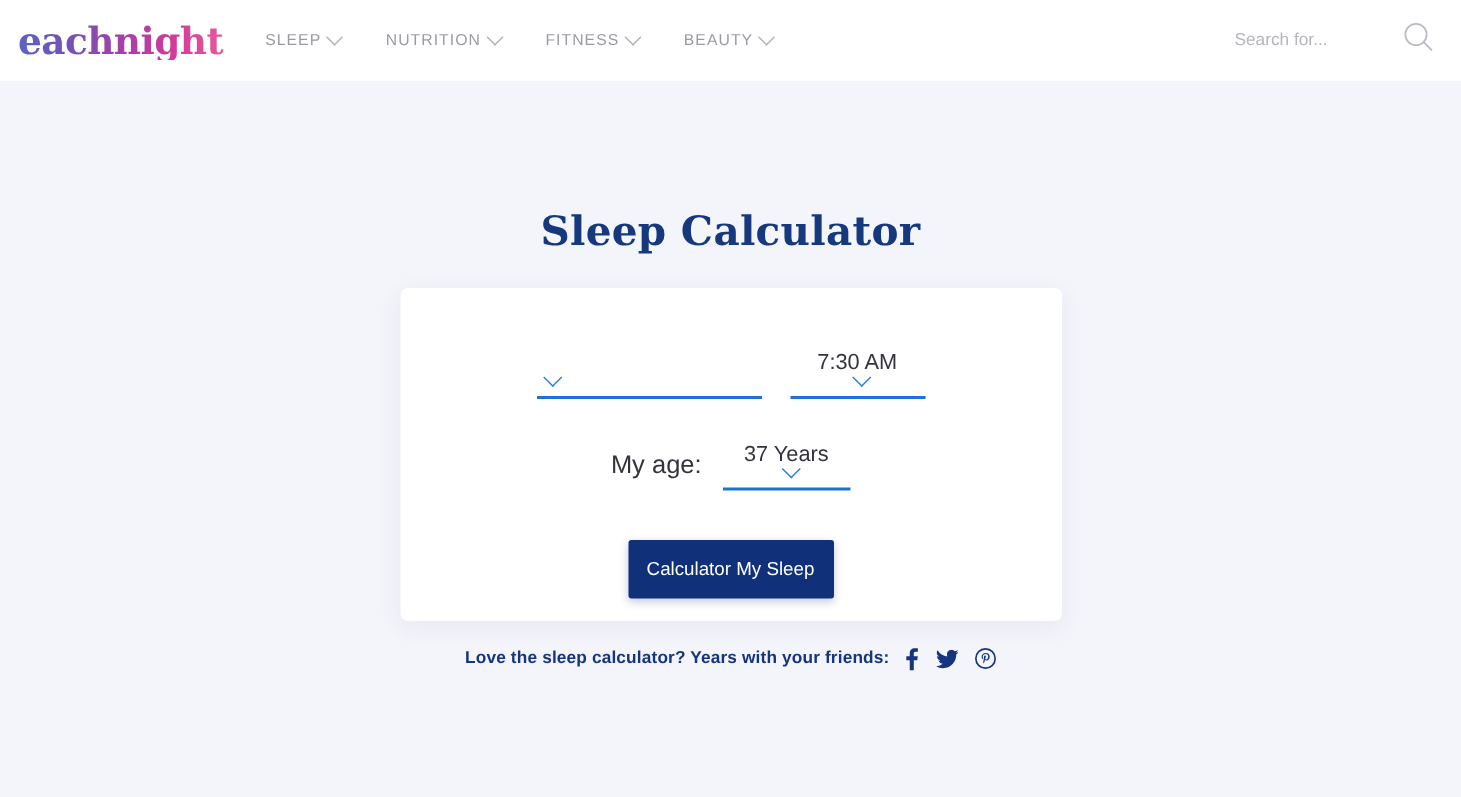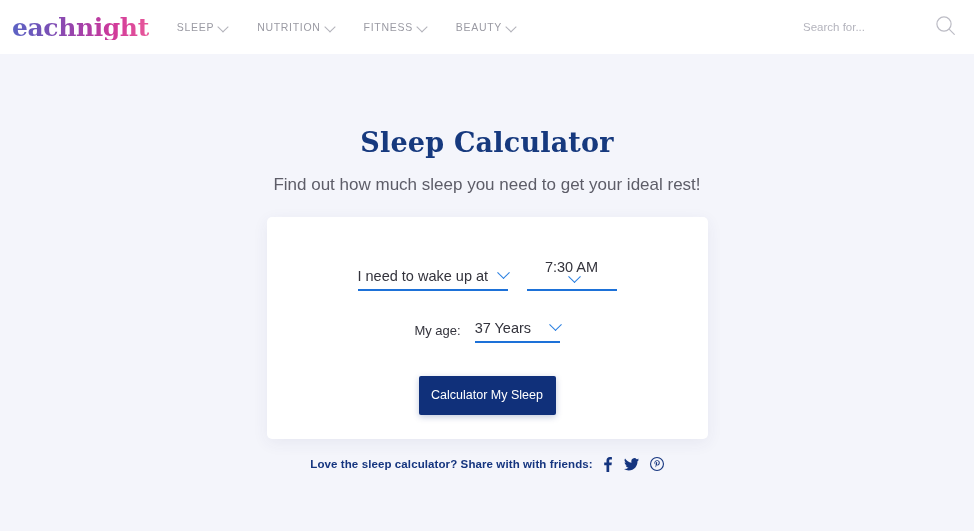--- a/index.html
+++ b/index.html
@@ -38,42 +38,41 @@
     margin-right: 28px;
     user-select: none;
   }
   .nav {
     display: flex;
     align-items: center;
     gap: 30px;
   }
   .nav-item {
     display: flex;
-    align-items: flex-end;
+    align-items: center;
     gap: 5px;
     font-size: 10.5px;
     letter-spacing: 0.7px;
     color: #9a9aa3;
     text-transform: uppercase;
     cursor: pointer;
     white-space: nowrap;
   }
   .chev {
     display: inline-block;
     width: 7px;
     height: 7px;
     border-right: 1.3px solid #b2b2ba;
     border-bottom: 1.3px solid #b2b2ba;
     transform: rotate(45deg) translate(-1.5px, -1.5px);
   }
   .header-right {
     margin-left: auto;
     display: flex;
     align-items: center;
-    gap: 20px;
     padding-right: 12px;
   }
   .search-input {
     border: none;
     outline: none;
     background: transparent;
     font-family: "Liberation Sans", sans-serif;
     font-size: 11.5px;
     color: #9a9aa3;
     width: 110px;
@@ -84,21 +83,21 @@
 
   
   .main {
     text-align: center;
   }
   .page-title {
     font-family: "DejaVu Serif", "Liberation Serif", serif;
     font-size: 27px;
     font-weight: 700;
     color: #16397e;
-    margin: 4px;
+    margin: 16px;
     padding-top: 70px;
     line-height: 1.1;
     letter-spacing: 0.2px;
   }
   .page-subtitle {
     font-size: 17px;
     color: #5d5d68;
     margin: 0;
     padding-top: 13px;
     font-weight: 400;
@@ -126,37 +125,37 @@
     position: relative;
     border-bottom: 2px solid #1d71d8;
     display: flex;
     align-items: center;
     justify-content: space-between;
     padding-bottom: 5px;
     cursor: pointer;
   }
   .select-wrap.w-goal { width: 150px; }
   .select-wrap.w-time { width: 90px; flex-direction: column; }
-  .select-wrap.w-age  { width: 85px; }
+  .select-wrap.w-age  { width: 85px; flex-direction: column; }
   .select-value {
     font-size: 14.5px;
     color: #33333c;
     white-space: nowrap;
   }
   .select-caret {
     width: 8px;
     height: 8px;
     border-right: 1.6px solid #2a7fe0;
     border-bottom: 1.6px solid #2a7fe0;
     transform: rotate(45deg) translate(-2px, -2px);
     flex: 0 0 auto;
     margin-left: 6px;
   }
   .age-label {
-    font-size: 13px;
+    font-size: 17px;
     color: #33333c;
     margin-right: 14px;
     padding-bottom: 2px;
   }
 
   .cta-wrap { text-align: center; padding-top: 33px; }
   .cta-button {
     display: inline-block;
     background: #10307a;
     color: #ffffff;
@@ -233,28 +232,26 @@
         <line x1="14.1" y1="14.1" x2="19.3" y2="19.3" stroke="#bcbcc5" stroke-width="1.2" stroke-linecap="round"></line>
       </svg>
     </span>
   </div>
 
 </div>
 
 <div class="main">
 
   <h1 class="page-title">Sleep Calculator</h1>
-  <p class="page-subtitle">Find out how much sleep you need to get your ideal rest!</p>
 
   <div class="card">
 
     <div class="row row-1">
 
       <div class="select-wrap w-goal">
-        <span class="select-value">I need to wake up at</span>
         <span class="select-caret"></span>
       </div>
 
       <div class="select-wrap w-time">
         <span class="select-value">7:30 AM</span>
         <span class="select-caret"></span>
       </div>
 
     </div>
 
@@ -266,21 +263,21 @@
       </div>
     </div>
 
     <div class="cta-wrap">
       <button class="cta-button">Calculator My Sleep</button>
     </div>
 
   </div>
 
   <div class="share">
-    <span class="share-text">Love the sleep calculator? Share with with friends:</span>
+    <span class="share-text">Love the sleep calculator? Years with your friends:</span>
     <span class="share-icons">
 
       <span>
         <svg width="11" height="15" viewBox="0 0 11 15">
           <path fill="#15357f" d="M7.2 15V8.2h2.3l.35-2.65H7.2V3.86c0-.77.21-1.29 1.31-1.29h1.4V.2C9.67.17 8.84.1 7.88.1 5.87.1 4.5 1.33 4.5 3.58v1.97H2.2V8.2h2.3V15H7.2z"></path>
         </svg>
       </span>
 
       <span>
         <svg width="15" height="13" viewBox="0 0 15 13">

